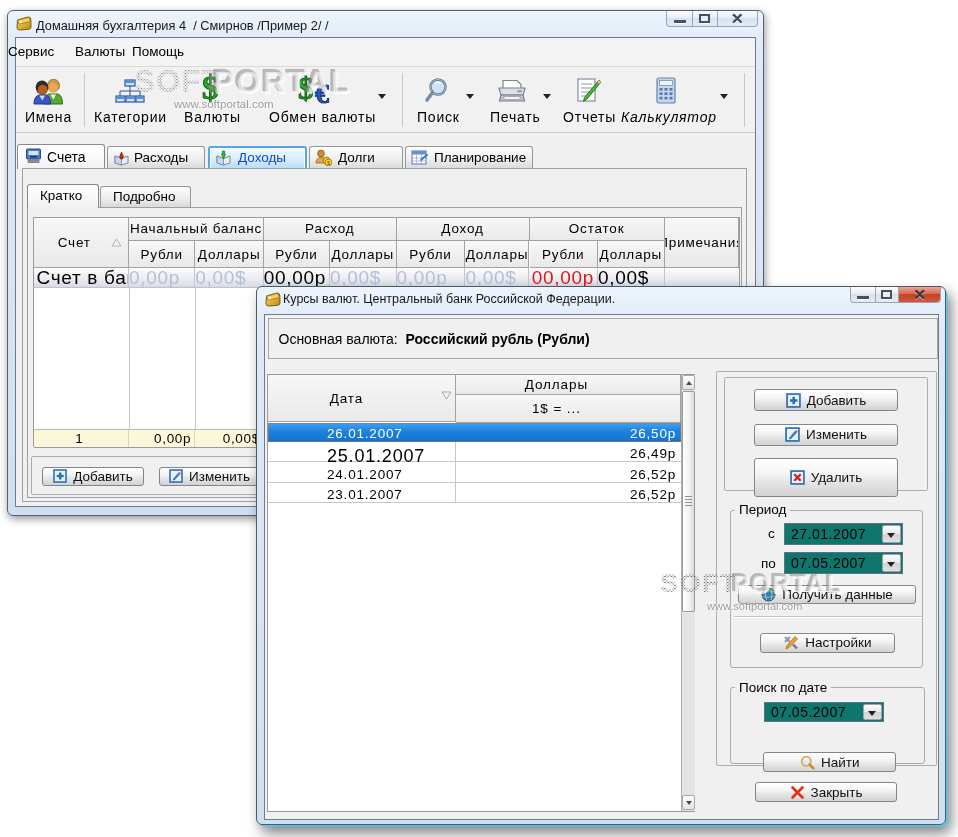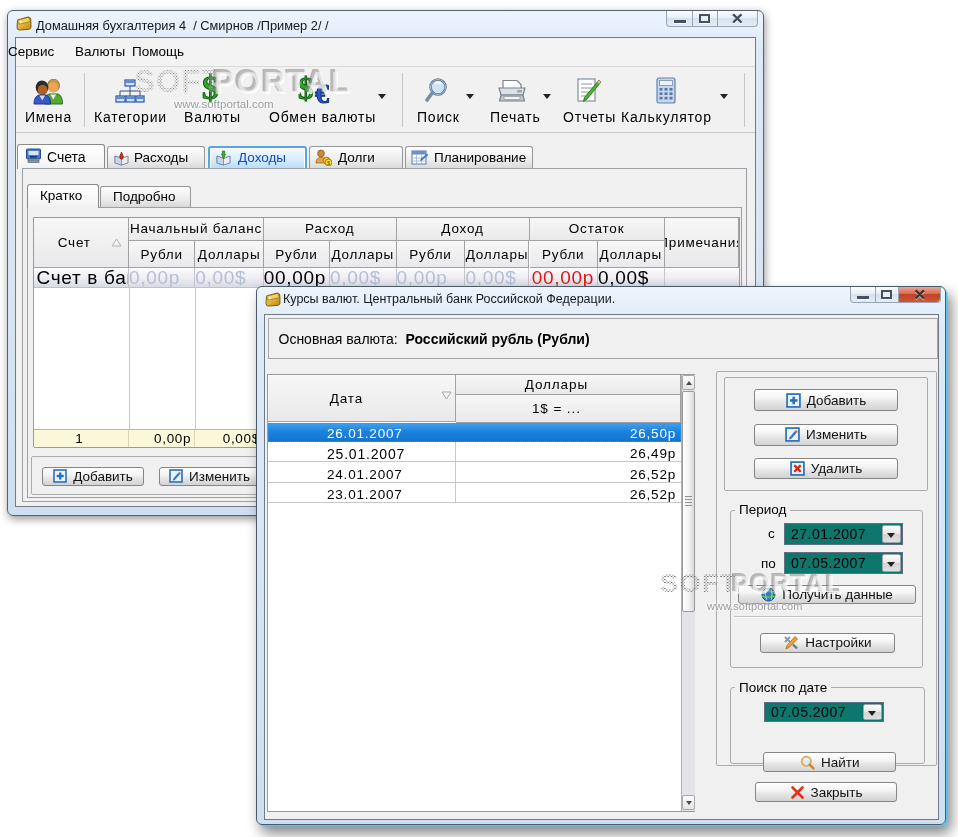--- a/index.html
+++ b/index.html
@@ -155,21 +155,21 @@
         <rect x="9.5" y="11" width="3" height="2.6"></rect>
         <rect x="14.5" y="11" width="3" height="2.6"></rect>
       <rect x="4.5" y="15.4" width="3" height="2.6"></rect>
         <rect x="9.5" y="15.4" width="3" height="2.6"></rect>
         <rect x="14.5" y="15.4" width="3" height="2.6"></rect>
       <rect x="4.5" y="19.8" width="3" height="2.6"></rect>
         <rect x="9.5" y="19.8" width="3" height="2.6"></rect>
         <rect x="14.5" y="19.8" width="3" height="2.6"></rect>
     </g>
   </svg>
-  <div class="txt" style="left:621px;top:108.5px;font-size:14px;letter-spacing:.8px;">Калькулятор</div>
+  <div class="txt" style="left:621px;top:108.5px;font-size:14px;letter-spacing:.8px;font-style:italic;">Калькулятор</div>
   <div class="darr" style="left:720px;top:94px;"></div>
   <div class="sep" style="left:744px;top:73px;height:54px;"></div>
 </div>
 
 <div id="tabs">
 
   <div class="abs" style="left:107px;top:146px;width:98px;height:23px;border:1px solid #979797;border-bottom:none;border-radius:3px 3px 0 0;background:linear-gradient(180deg,#fdfdfd,#ececec 60%,#d8d8d8);"></div>
   <svg class="abs" style="left:113px;top:149px;" width="17" height="17" viewBox="0 0 17 17">
     <path d="M2 7 L8.5 9.5 L15 7 L15 14 L8.5 16 L2 14 Z" fill="#e8eef6" stroke="#7088a8" stroke-width="1"></path>
     <path d="M2 7 L8.5 9.5 L8.5 16 L2 14 Z" fill="#c8d6ea" stroke="#7088a8" stroke-width=".8"></path>
@@ -347,21 +347,21 @@
   <svg class="abs" style="left:441px;top:391px;" width="11" height="9" viewBox="0 0 11 9">
       <path d="M1 1 L10 1 L5.5 8 Z" fill="#f4f4f4" stroke="#a8a8a8" stroke-width="1"></path>
     </svg>
   <div class="hc" style="left:455.8px;top:374.7px;width:225.2px;height:20.3px;letter-spacing:.9px;padding-right:23px;">Доллары</div>
   <div class="hc" style="left:455.8px;top:395px;width:225.2px;height:27.5px;letter-spacing:.9px;padding-right:23px;">1$ = ...</div>
 
   <div class="abs" style="left:268px;top:422.5px;width:412.5px;height:19px;background:linear-gradient(180deg,#40a1f2,#1b82de 45%,#1373cd);color:#fff;outline:1px dotted #c2702a;outline-offset:-1px;"></div>
   <div class="txt" style="left:327px;top:425.7px;font-size:13.5px;letter-spacing:.8px;color:#fff;z-index:13;">26.01.2007</div>
   <div class="txt" style="right:282px;top:425.7px;font-size:13.5px;letter-spacing:.8px;color:#fff;z-index:13;">26,50р</div>
   <div class="abs" style="left:268px;top:441.5px;width:412.5px;height:20.5px;border-bottom:1px solid #c8c8c8;"></div>
-  <div class="txt" style="left:327px;top:446px;font-size:14px;letter-spacing:.8px;">25.01.2007</div>
+  <div class="txt" style="left:327px;top:446px;font-size:18px;letter-spacing:.8px;">25.01.2007</div>
   <div class="txt" style="right:282px;top:446px;font-size:13.5px;letter-spacing:.8px;">26,49р</div>
   <div class="abs" style="left:268px;top:462px;width:412.5px;height:20.5px;border-bottom:1px solid #c8c8c8;"></div>
   <div class="txt" style="left:327px;top:466.5px;font-size:13.5px;letter-spacing:.8px;">24.01.2007</div>
   <div class="txt" style="right:282px;top:466.5px;font-size:13.5px;letter-spacing:.8px;">26,52р</div>
   <div class="abs" style="left:268px;top:482.5px;width:412.5px;height:20px;border-bottom:1px solid #c8c8c8;"></div>
   <div class="txt" style="left:327px;top:486.5px;font-size:13.5px;letter-spacing:.8px;">23.01.2007</div>
   <div class="txt" style="right:282px;top:486.5px;font-size:13.5px;letter-spacing:.8px;">26,52р</div>
   <div class="vline" style="left:455.3px;top:441.5px;height:61px;background:#c8c8c8;"></div>
 
   <div class="abs" style="left:680.5px;top:374.7px;width:14.9px;height:436.3px;background:#e4e4e8;border-left:1px solid #b0b0b0;"></div>
@@ -391,21 +391,21 @@
     <span>Добавить</span>
     </div>
   <div class="btn" style="left:754px;top:424.1px;width:144px;height:21.6px;">
     <svg width="15" height="15" viewBox="0 0 14 14">
         <rect x="1" y="1" width="12" height="12" fill="#eaf2fc" stroke="#2b70b8" stroke-width="1.6"></rect>
         <path d="M4 10 L9 4 L10.8 5.6 L5.6 11.2 L3.6 11.6 Z" fill="#3878c0"></path>
         <path d="M9 4 L10.3 2.8 L12 4.4 L10.8 5.6 Z" fill="#e06020"></path>
       </svg>
     <span>Изменить</span>
     </div>
-  <div class="btn" style="left:754px;top:458.3px;width:144px;height:21px;">
+  <div class="btn" style="left:754px;top:458.3px;width:144px;height:39px;">
     <svg width="15" height="15" viewBox="0 0 14 14">
         <rect x="1" y="1" width="12" height="12" fill="#eaf2fc" stroke="#2b70b8" stroke-width="1.6"></rect>
         <path d="M4 4 L10 10 M10 4 L4 10" stroke="#d82010" stroke-width="2.2"></path>
       </svg>
     <span>Удалить</span>
     </div>
 
   <div class="gbox" style="left:729.6px;top:509.5px;width:193.7px;height:158.2px;border-radius:3px;"></div>
   <div class="txt" style="left:735px;top:502px;font-size:13.5px;background:#f0f0f0;padding:0 4px;">Период</div>
   <div class="txt" style="left:768px;top:526px;font-size:13.5px;">с</div>

